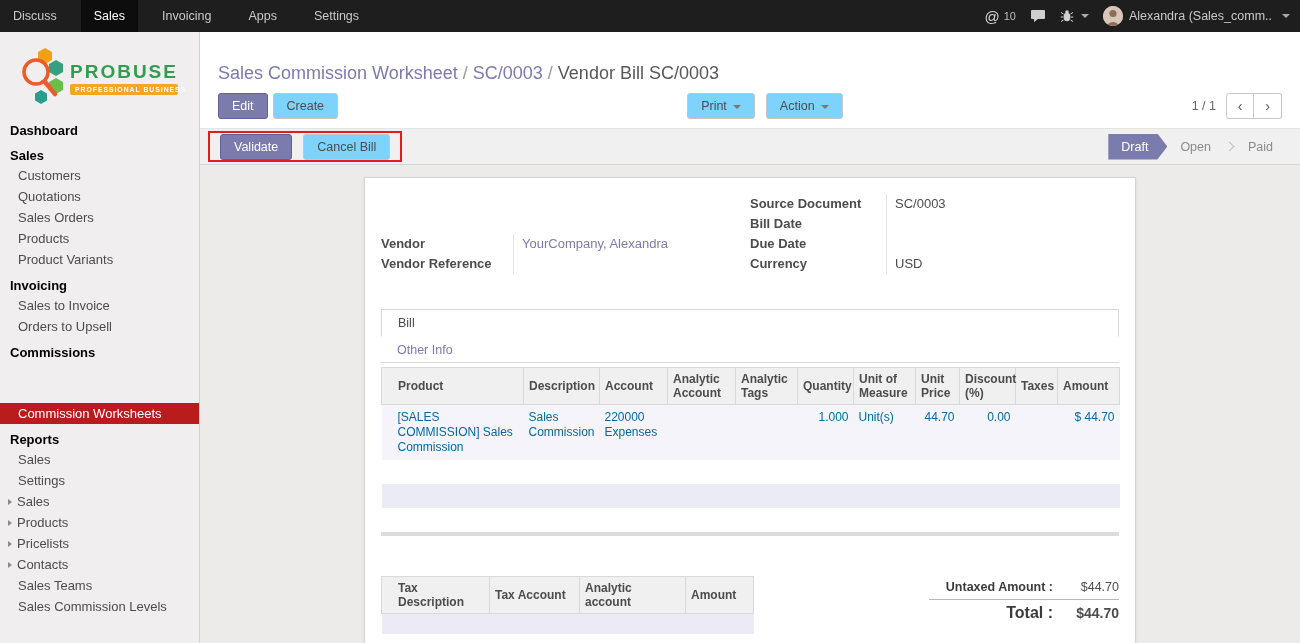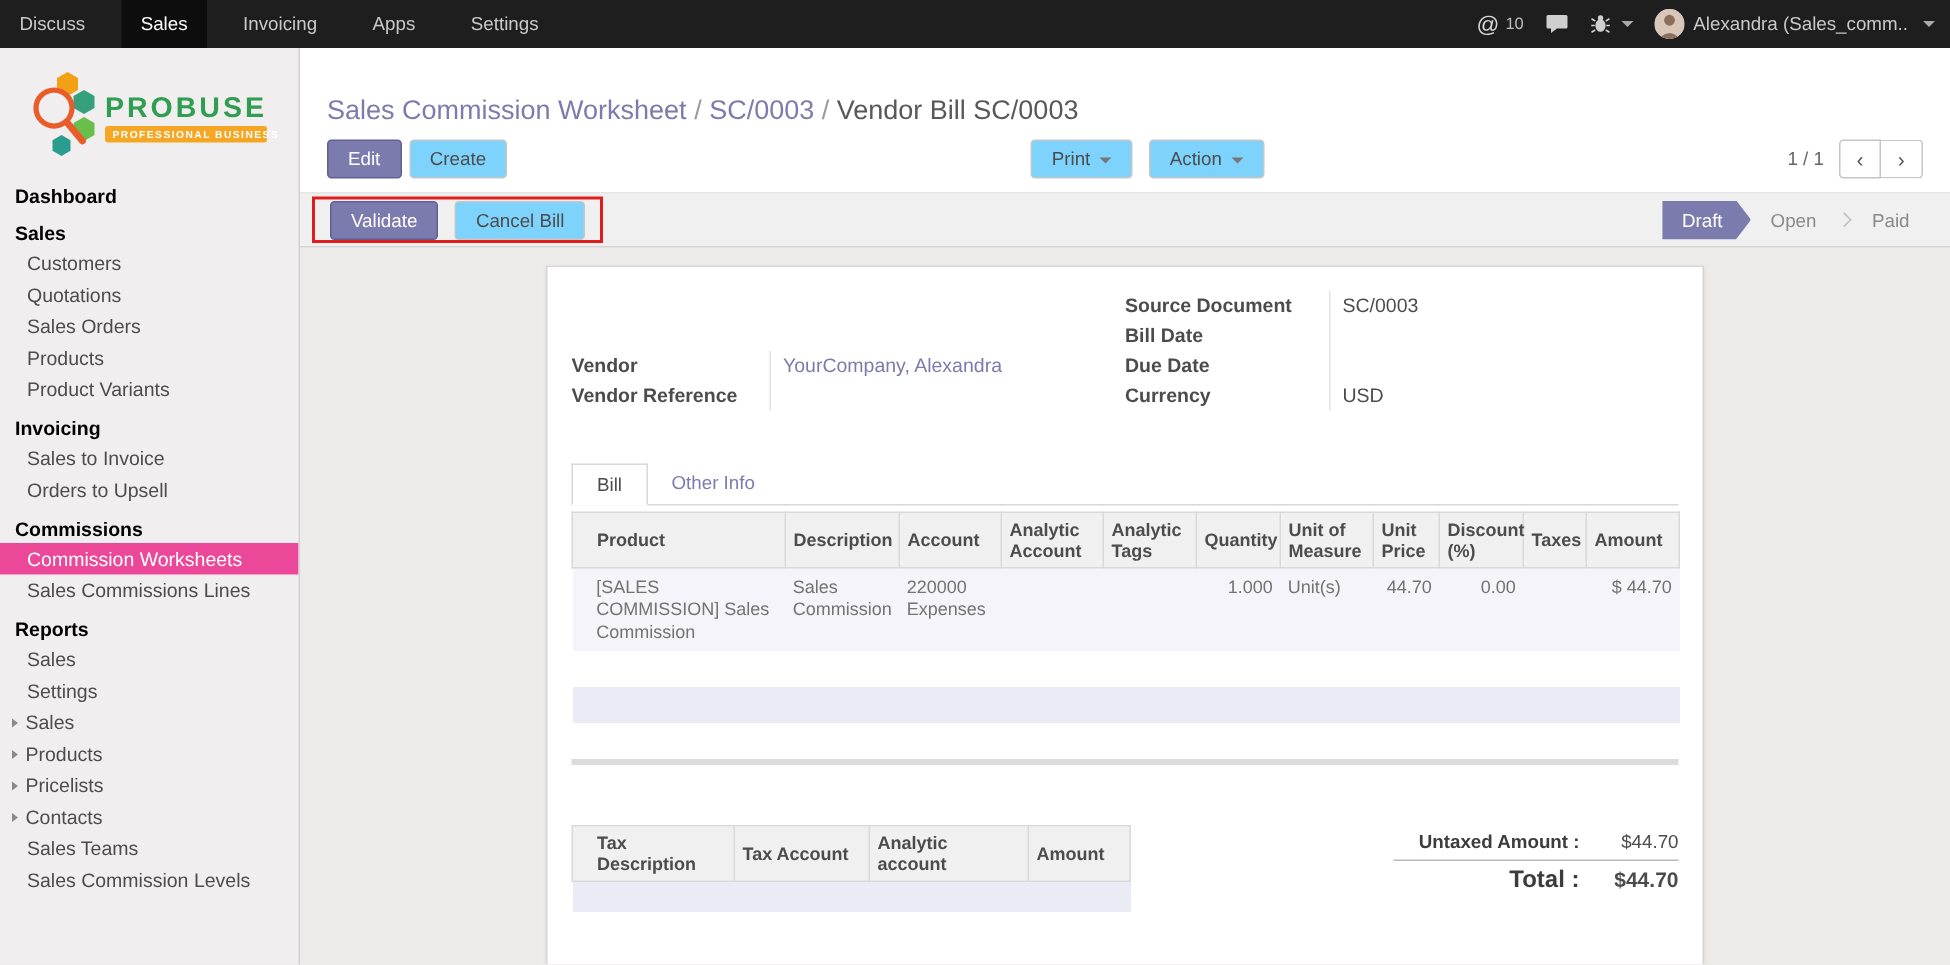--- a/index.html
+++ b/index.html
@@ -53,21 +53,21 @@
   .nav-heading {
     padding: 2px 10px; margin-top: 6px;
     font-weight: bold; font-size: 13px; color: #000000; cursor: pointer;
   }
   .nav-item {
     display: flex; align-items: center;
     padding: 2px 6px 2px 18px;
     font-size: 13px; color: #4c4c4c; cursor: pointer; line-height: 17px;
     text-decoration: none;
   }
-  .nav-item.selected { background: #ec4899; color: #fff; }
+  .nav-item.selected { background: #b91c1c; color: #fff; margin-top: 41px; }
   .tri {
     display: inline-block; width: 0; height: 0;
     border-top: 3.5px solid transparent; border-bottom: 3.5px solid transparent;
     border-left: 4px solid #8a8a8a; margin: 0 5px 0 -10px;
   }
 
   
   .main { flex: 1; display: flex; flex-direction: column; min-width: 0; }
 
   .control-panel { background: #fff; padding: 10px 18px 9px; }
@@ -132,33 +132,33 @@
   }
   .sheet-title { font-size: 13px; font-weight: bold; color: #3c3c3c; margin: 2px 0 28px; }
 
   .form-grid { display: flex; align-items: flex-end; }
   .fg-col { width: 50%; }
   .field-row { display: flex; font-size: 13px; }
   .field-label { width: 132px; font-weight: bold; color: #4c4c4c; padding: 2px 6px 2px 0; }
   .field-value { flex: 1; border-left: 1px solid #e3e3e3; padding: 2px 0 2px 8px; min-height: 20px; }
   .field-value.link { color: #7c7bad; cursor: pointer; }
 
-  .tabs { margin-top: 34px; border-bottom: 1px solid #d8d8d8; display: flex; }
+  .tabs { margin-top: 34px; border-bottom: 1px solid #d8d8d8; display: flex; flex-direction: column; }
   .tab { font-size: 12.5px; padding: 6px 16px; position: relative; top: 1px; cursor: pointer; }
   .tab.active { background: #fff; border: 1px solid #d8d8d8; border-bottom: 1px solid #fff; color: #4c4c4c; }
   .tab.inactive { color: #7c7bad; }
 
   table { border-collapse: collapse; table-layout: fixed; font-size: 12px; }
   .lines-table { width: 100%; margin-top: 4px; }
   th {
     background: #f0f0f0; border: 1px solid #d9d9d9;
     padding: 4px 5px; text-align: left; vertical-align: middle;
     font-weight: bold; color: #4c4c4c; font-size: 12px; line-height: 14px;
   }
-  td { padding: 5px 5px; vertical-align: top; color: #737373; line-height: 15px; }
+  td { padding: 5px 5px; vertical-align: top; color: #0369a1; line-height: 15px; }
   th:first-child, td:first-child { padding-left: 16px; }
   .num { text-align: right; }
   .r-data { background: #f4f4fa; }
   .r-white { background: #fff; }
   .r-lav { background: #ebebf5; }
   .empty-row td { height: 24px; padding: 0; }
   .scroll-strip { height: 4px; background: #dcdcdc; }
 
   .bottom-flex { display: flex; margin-top: 40px; }
   .tax-table { width: 372px; }
@@ -241,21 +241,20 @@
       <a class="nav-item">Sales Orders</a>
       <a class="nav-item">Products</a>
       <a class="nav-item">Product Variants</a>
 
       <div class="nav-heading">Invoicing</div>
       <a class="nav-item">Sales to Invoice</a>
       <a class="nav-item">Orders to Upsell</a>
 
       <div class="nav-heading">Commissions</div>
       <a class="nav-item selected">Commission Worksheets</a>
-      <a class="nav-item">Sales Commissions Lines</a>
 
       <div class="nav-heading">Reports</div>
       <a class="nav-item">Sales</a>
 
       <a class="nav-item">Settings</a>
       <a class="nav-item">
           <span class="tri"></span>
           <span>Sales</span>
         </a>
       <a class="nav-item">

